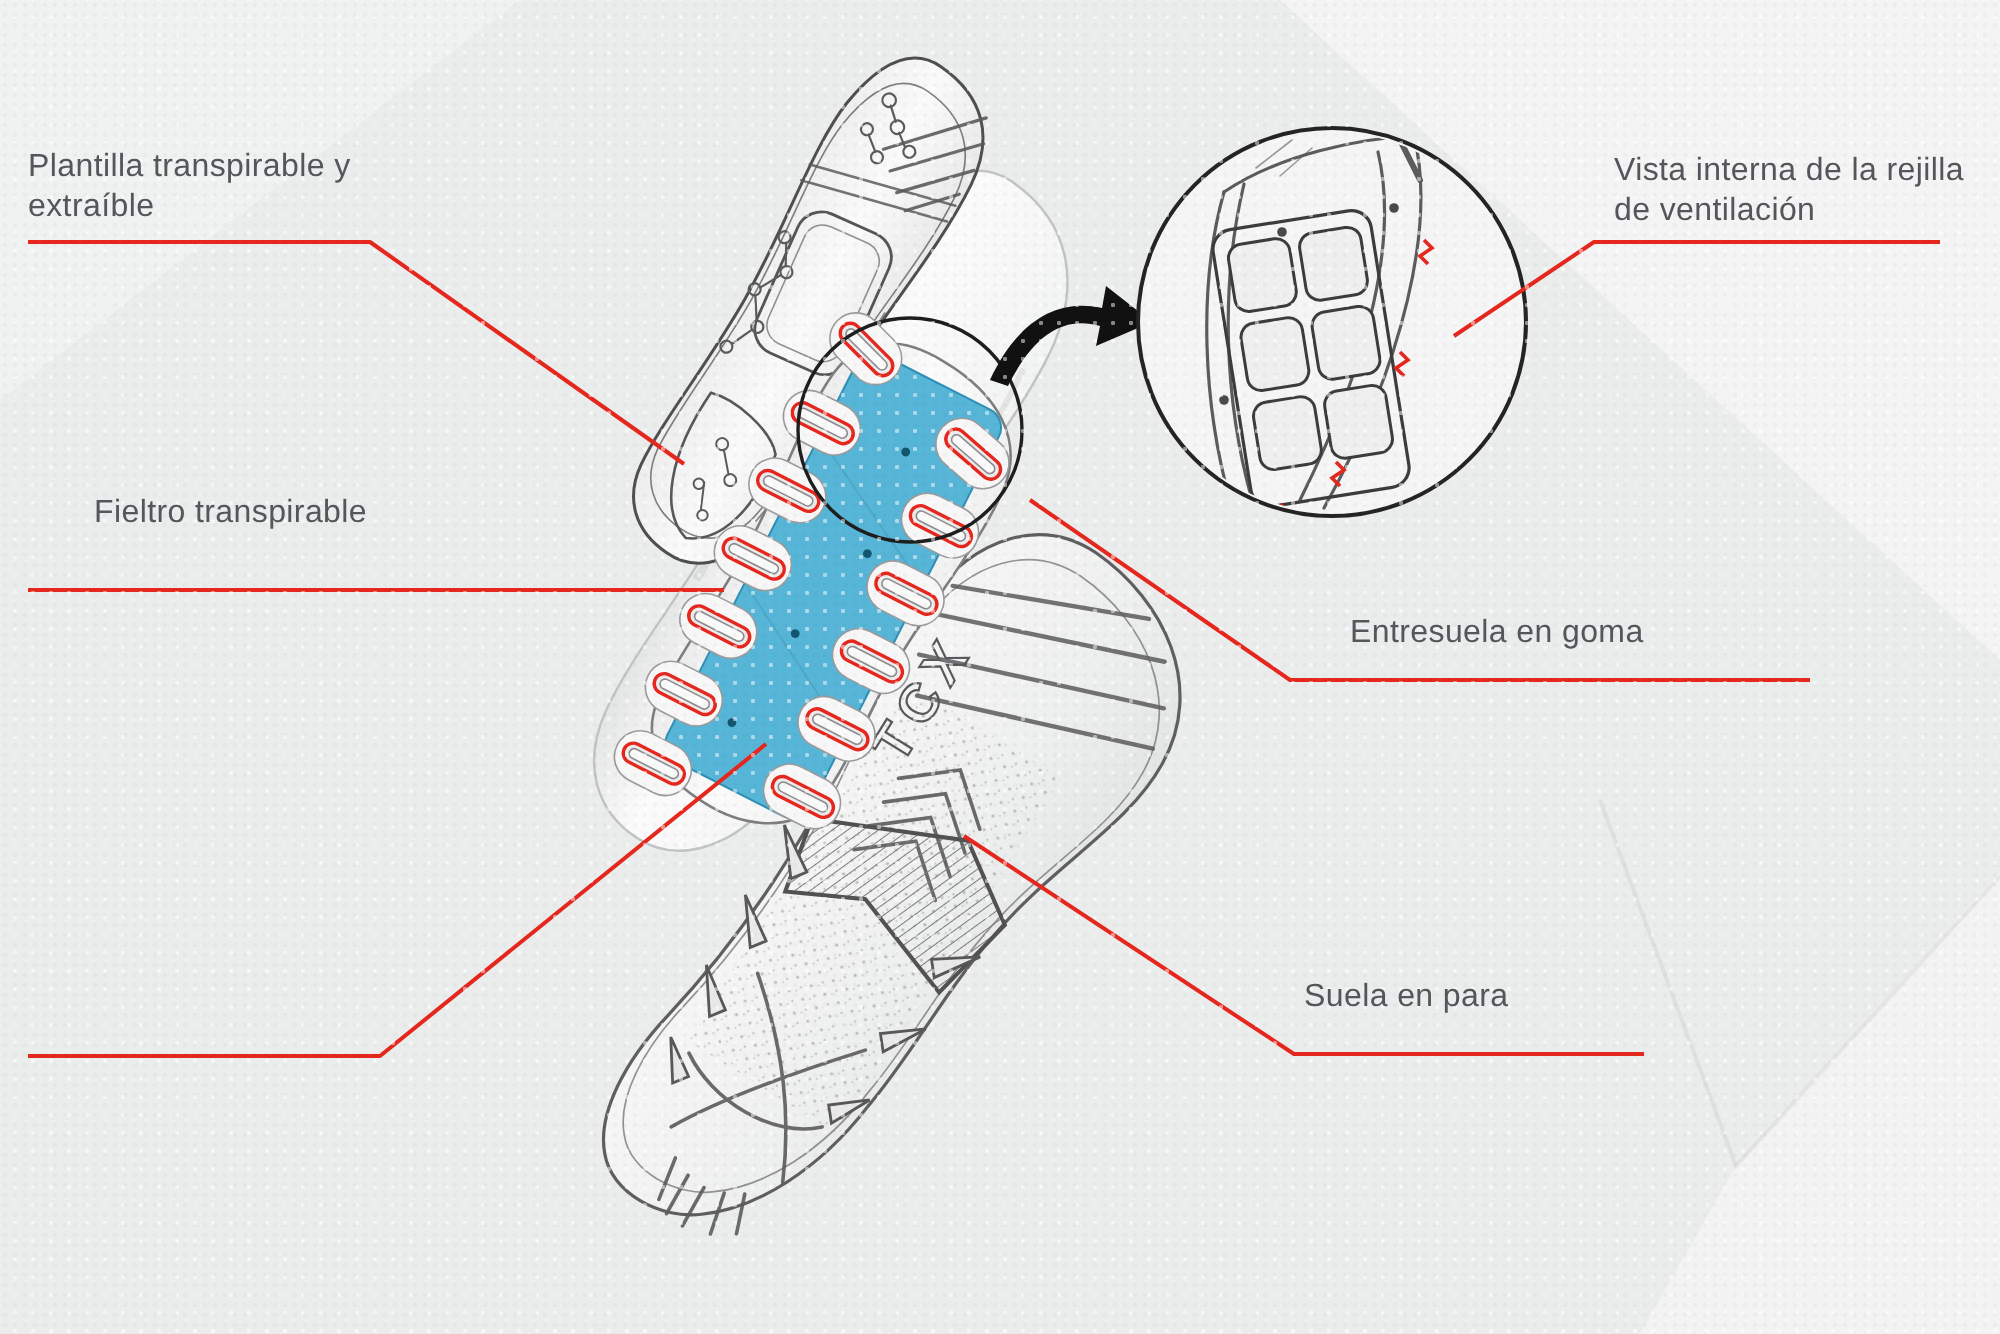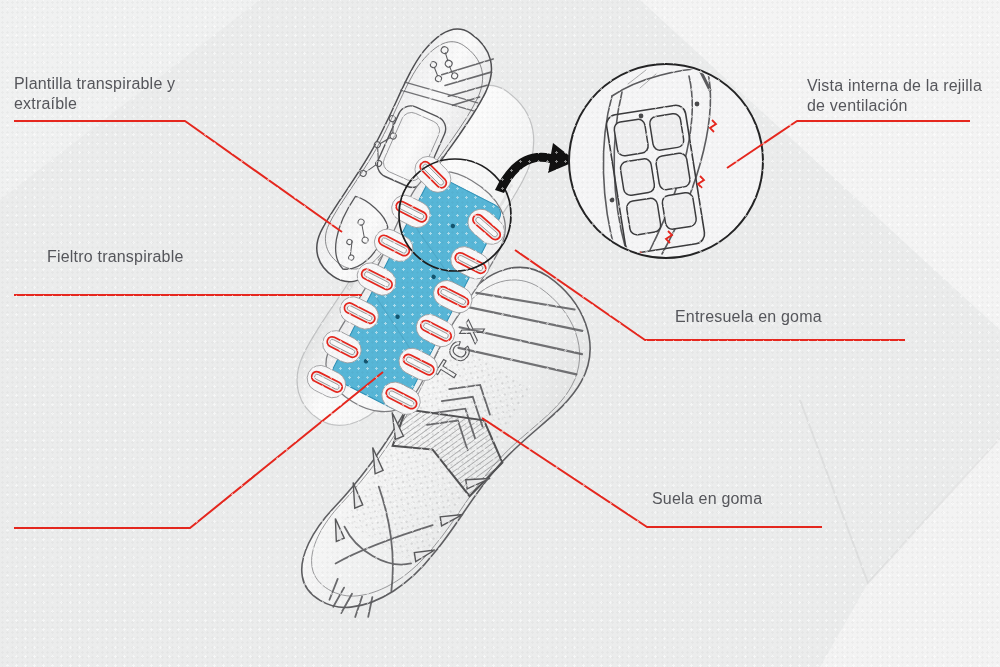--- a/index.html
+++ b/index.html
@@ -317,14 +317,14 @@
 
   <div class="callout" style="left:14px;top:74px;width:205px;">Plantilla transpirable y extraíble</div>
 
   <div class="callout" style="left:14px;top:247px;width:240px;margin-left:33px;">Fieltro transpirable</div>
 
 
   <div class="callout" style="left:807px;top:76px;width:195px;">Vista interna de la rejilla de ventilación</div>
 
   <div class="callout" style="left:656px;top:307px;width:220px;margin-left:19px;">Entresuela en goma</div>
 
-  <div class="callout" style="left:652px;top:489px;width:200px;">Suela en goma</div>
+  <div class="callout" style="left:652px;top:489px;width:200px;">Suela en para</div>
 </div>
 
 </body></html>

